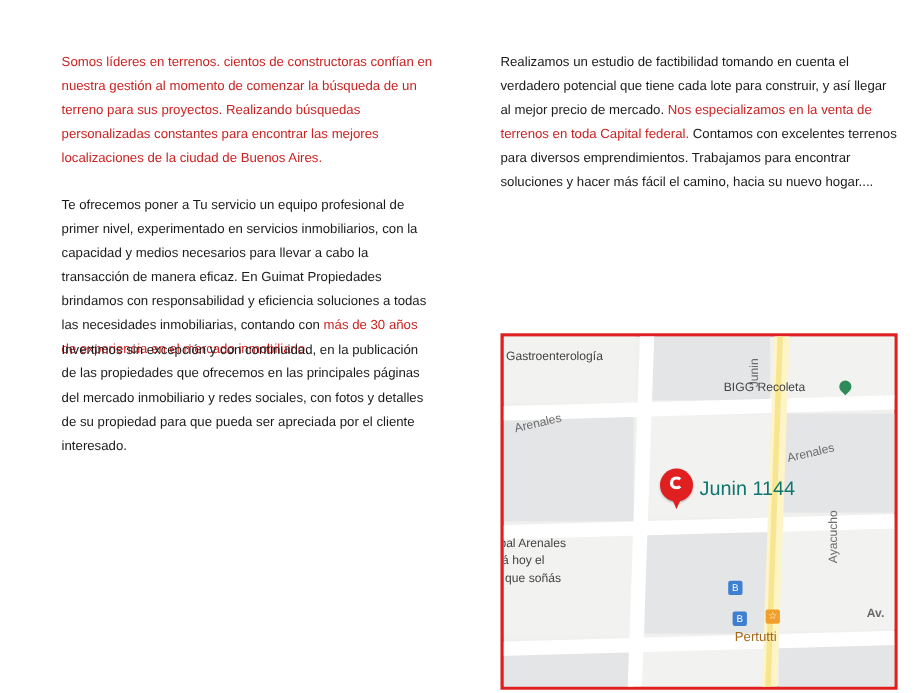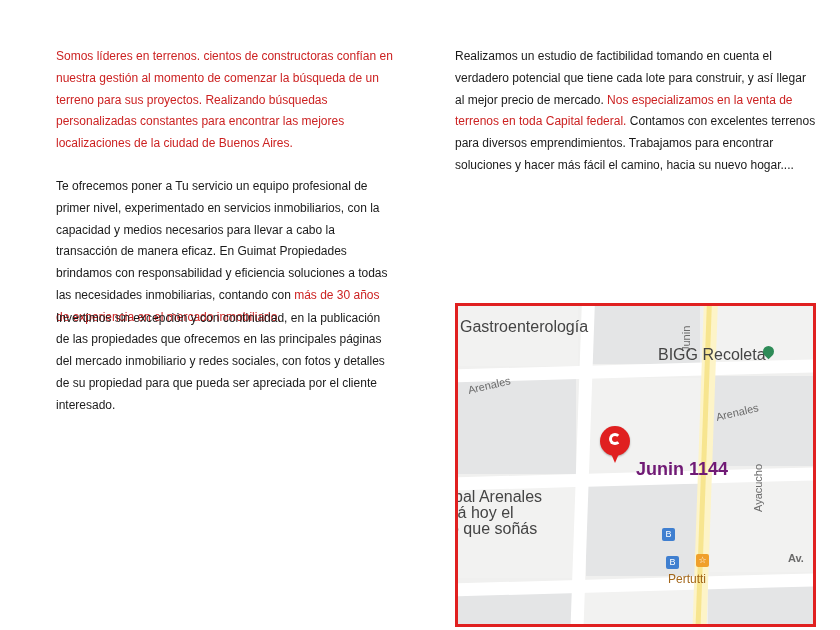--- a/index.html
+++ b/index.html
@@ -135,21 +135,21 @@
   .map-label.rot {
     transform: rotate(-13deg);
     transform-origin: left center;
   }
   .map-label.vert {
     transform: rotate(-90deg);
     transform-origin: left center;
   }
   .poi-label {
     position: absolute;
-    font-size: 16px;
+    font-size: 11px;
     color: #444;
     white-space: nowrap;
   }
   .poi-orange {
     color: #a3661a;
     font-size: 12px;
   }
   .pin {
     position: absolute;
     width: 11px;
@@ -206,24 +206,23 @@
     width: 0; height: 0;
     border-left: 6px solid transparent;
     border-right: 6px solid transparent;
     border-top: 14px solid #e02020;
   }
   .main-pin-label {
     position: absolute;
     left: 178px;
     top: 128px;
     font-size: 18px;
-    font-weight: bold;
-    color: #701a75;
+    font-weight: normal;
+    color: #0f766e;
     white-space: nowrap;
-    margin-top: 25px;
   }
 </style>
 </head>
 <body>
 
 <div class="page">
 
 
   <div class="col col-left">
     <p class="red">Somos líderes en terrenos. cientos de constructoras confían en nuestra gestión al momento de comenzar la búsqueda de un terreno para sus proyectos. Realizando búsquedas personalizadas constantes para encontrar las mejores localizaciones de la ciudad de Buenos Aires.</p>

